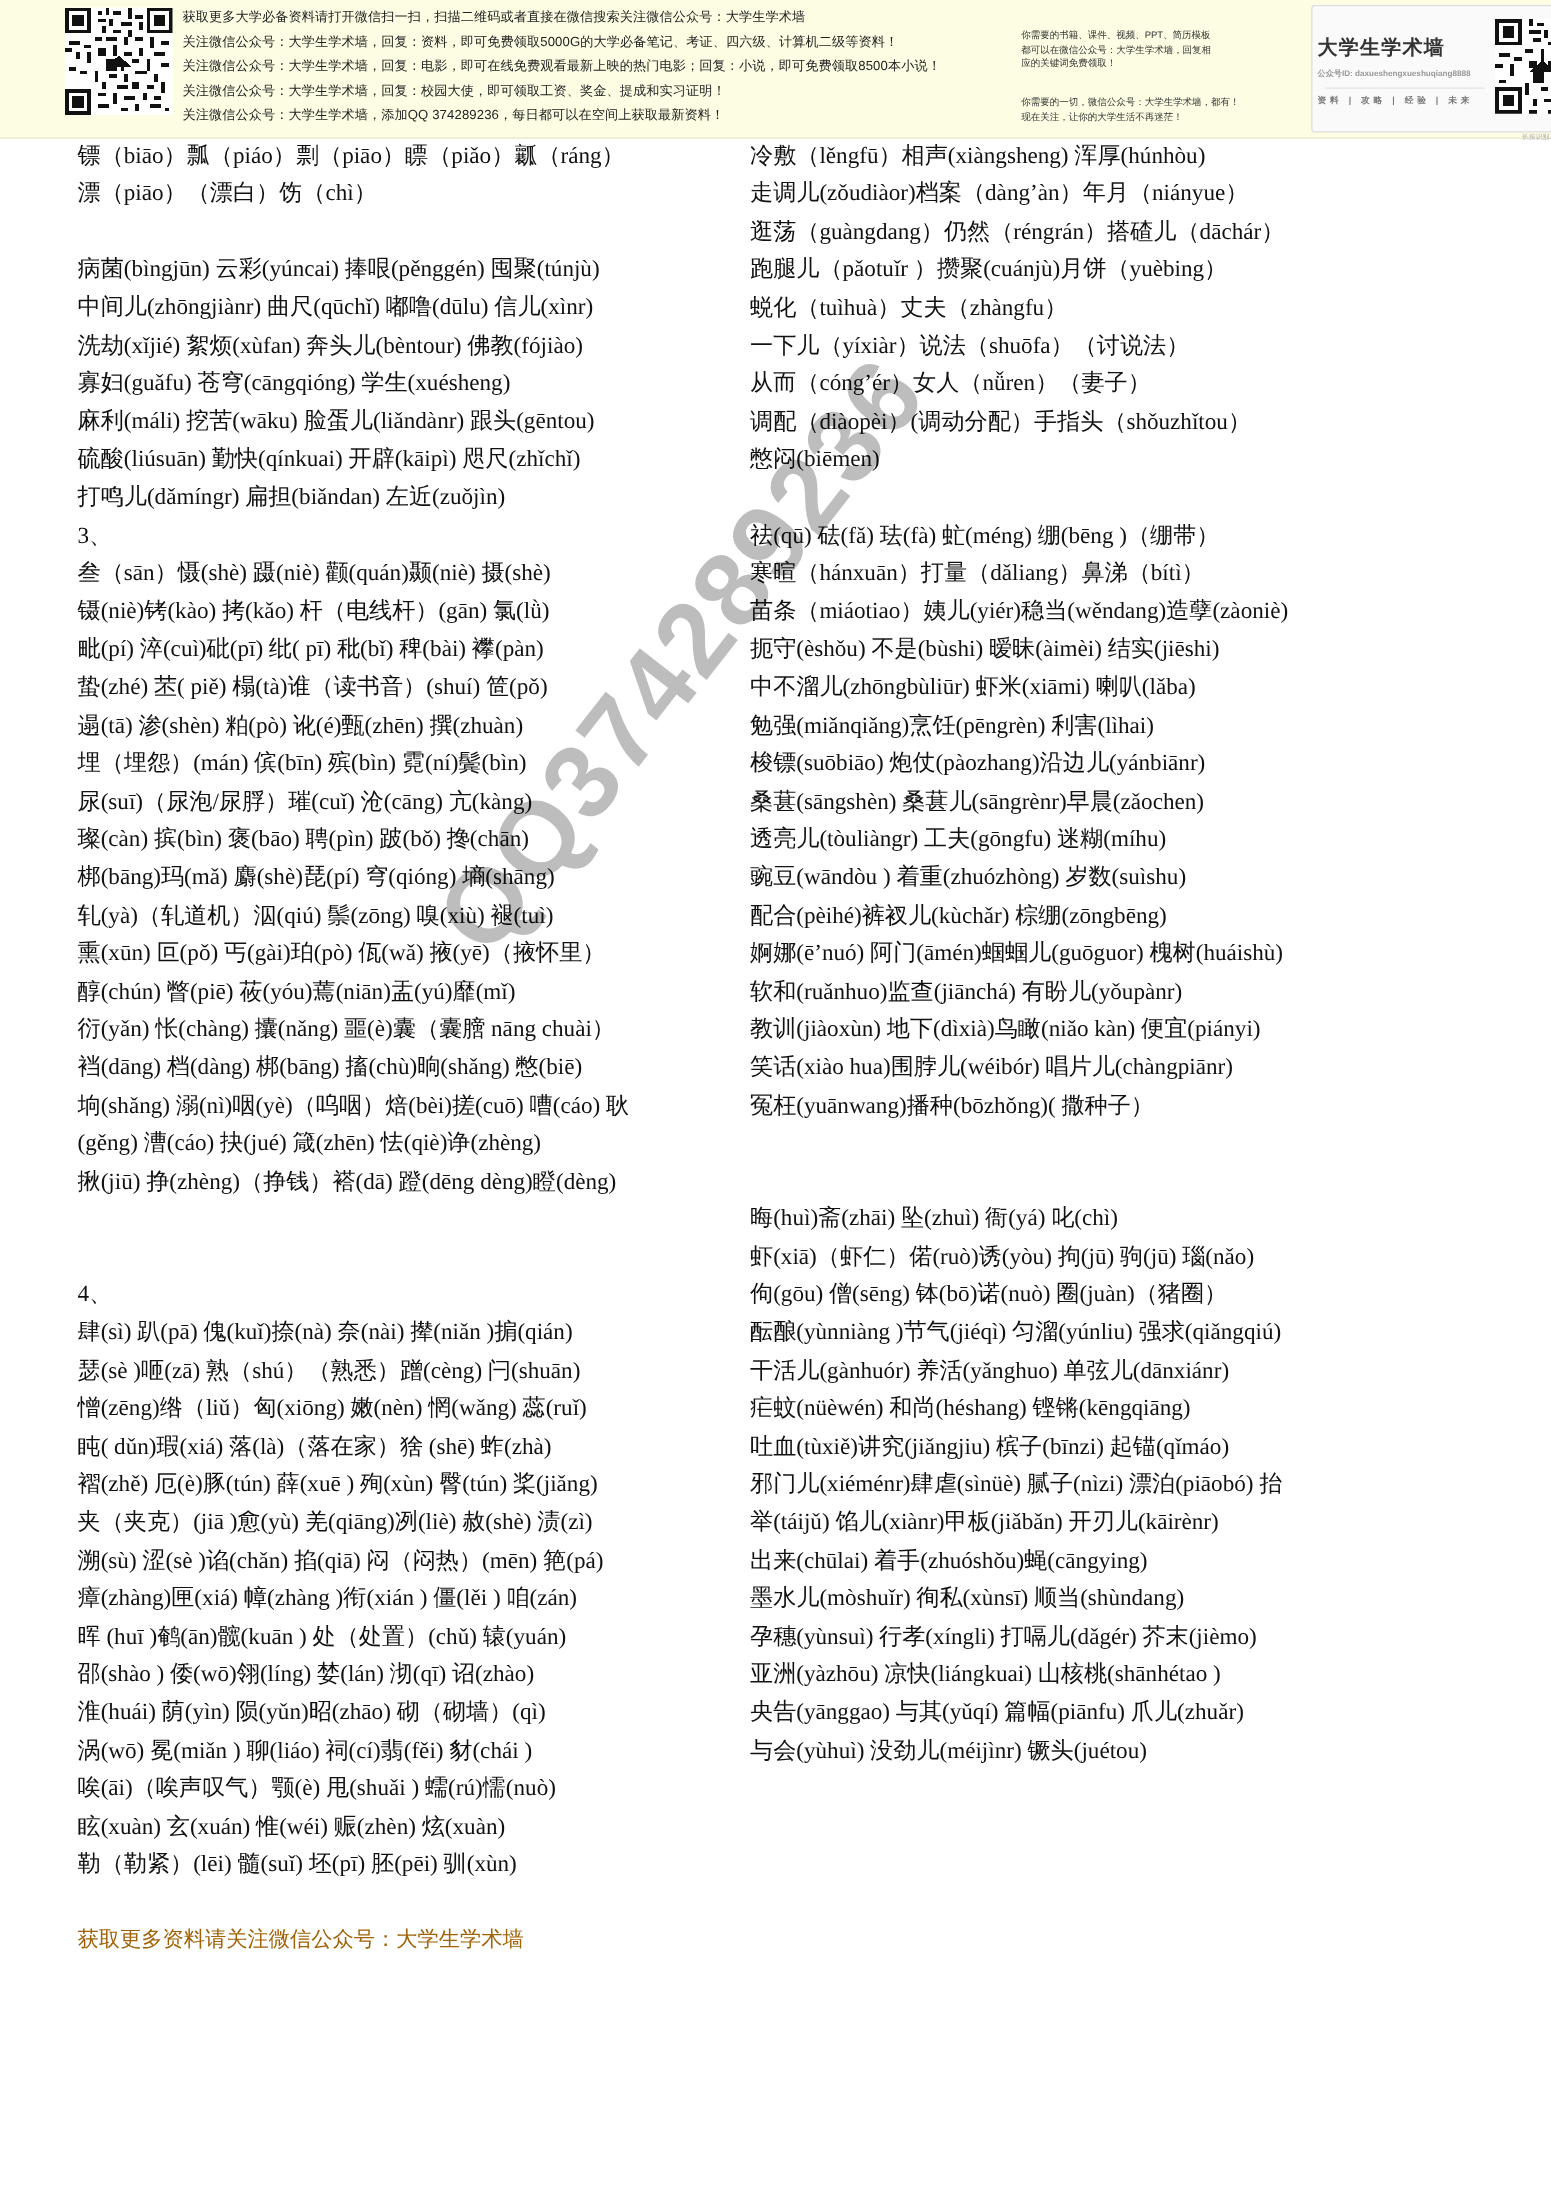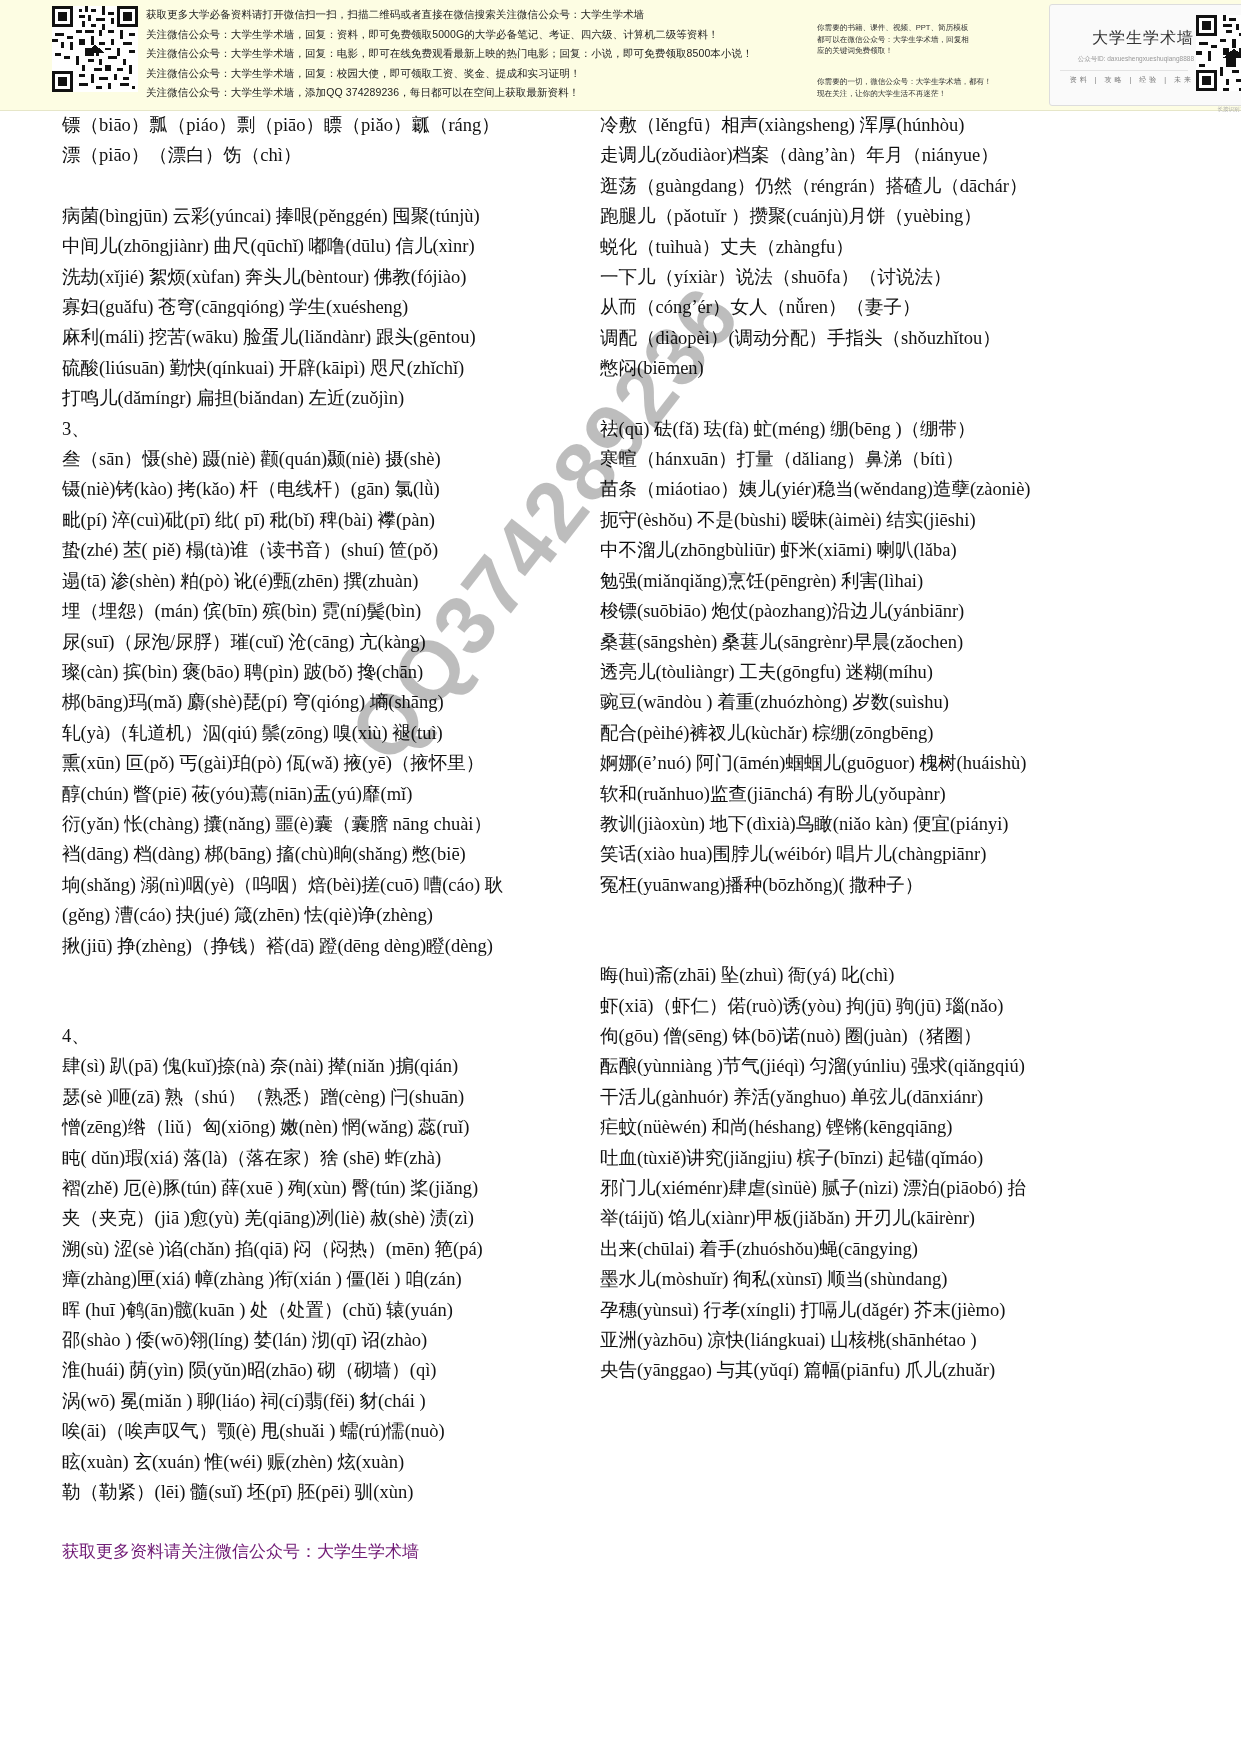--- a/index.html
+++ b/index.html
@@ -32,21 +32,21 @@
     font-family:"Liberation Sans","DejaVu Sans",sans-serif;
     font-size:7.6px;line-height:11.5px;color:#333;margin-top:16px;
   }
   .banner-mid .blk1{position:absolute;top:6px;left:0;}
   .banner-mid .blk2{position:absolute;top:60px;left:0;}
   .card{
     flex:0 0 auto;width:228px;margin:4px 6px 4px 0;
     background:#fafafa;border:1px solid #ddd;border-radius:3px;
     display:flex;align-items:center;position:relative;
   }
-  .card-left{flex:1 1 auto;text-align:right;padding:4px 2px 2px 4px;}
+  .card-left{flex:1 1 auto;text-align:left;padding:4px 2px 2px 4px;font-weight:bold;}
   .card-title{
     font-family:"Liberation Sans","DejaVu Sans",sans-serif;
     font-size:16px;color:#333;letter-spacing:1px;
   }
   .card-sub{
     font-family:"Liberation Sans","DejaVu Sans",sans-serif;
     font-size:6.5px;color:#999;margin-top:6px;
   }
   .card-rule{height:1px;background:#e3e3e3;margin:6px 6px 4px 6px;}
   .card-links{
@@ -81,21 +81,21 @@
     font-family:"Liberation Sans","DejaVu Sans",sans-serif;
     font-size:84px;font-weight:700;color:rgba(0,0,0,.26);
     transform:rotate(-52deg);transform-origin:left top;
     letter-spacing:2px;pointer-events:none;user-select:none;
     white-space:nowrap;
   }
 
   
   .footer{
     position:absolute;left:62px;top:1430px;
-    font-size:17px;color:#701a75;white-space:nowrap;
+    font-size:17px;color:#a16207;white-space:nowrap;
   }
 </style>
 </head>
 <body>
 
 <div class="banner">
 
   <div class="qr-left">
     <svg width="86" height="86" viewBox="0 0 29 29" shape-rendering="crispEdges">
       <rect width="29" height="29" fill="#fff"></rect>
@@ -346,18 +346,19 @@
       <p>干活儿(gànhuór)  养活(yǎnghuo)  单弦儿(dānxiánr)</p>
       <p>疟蚊(nüèwén)  和尚(héshang)  铿锵(kēngqiāng)</p>
       <p>吐血(tùxiě)讲究(jiǎngjiu)  槟子(bīnzi)  起锚(qǐmáo)</p>
       <p>邪门儿(xiéménr)肆虐(sìnüè)  腻子(nìzi)  漂泊(piāobó)  抬</p>
       <p>举(táijǔ)  馅儿(xiànr)甲板(jiǎbǎn)  开刃儿(kāirènr)</p>
       <p>出来(chūlai)  着手(zhuóshǒu)蝇(cāngying)</p>
       <p>墨水儿(mòshuǐr)  徇私(xùnsī)  顺当(shùndang)</p>
       <p>孕穗(yùnsuì)  行孝(xíngli)  打嗝儿(dǎgér)  芥末(jièmo)</p>
       <p>亚洲(yàzhōu)  凉快(liángkuai)  山核桃(shānhétao )</p>
       <p>央告(yānggao)  与其(yǔqí)  篇幅(piānfu)  爪儿(zhuǎr)</p>
+      <p>与会(yùhuì)  没劲儿(méijìnr)  镢头(juétou)</p>
     </div>
 
   <div class="watermark">QQ374289236</div>
 
   <div class="footer">获取更多资料请关注微信公众号：大学生学术墙</div>
 </div>
 
 </body></html>

